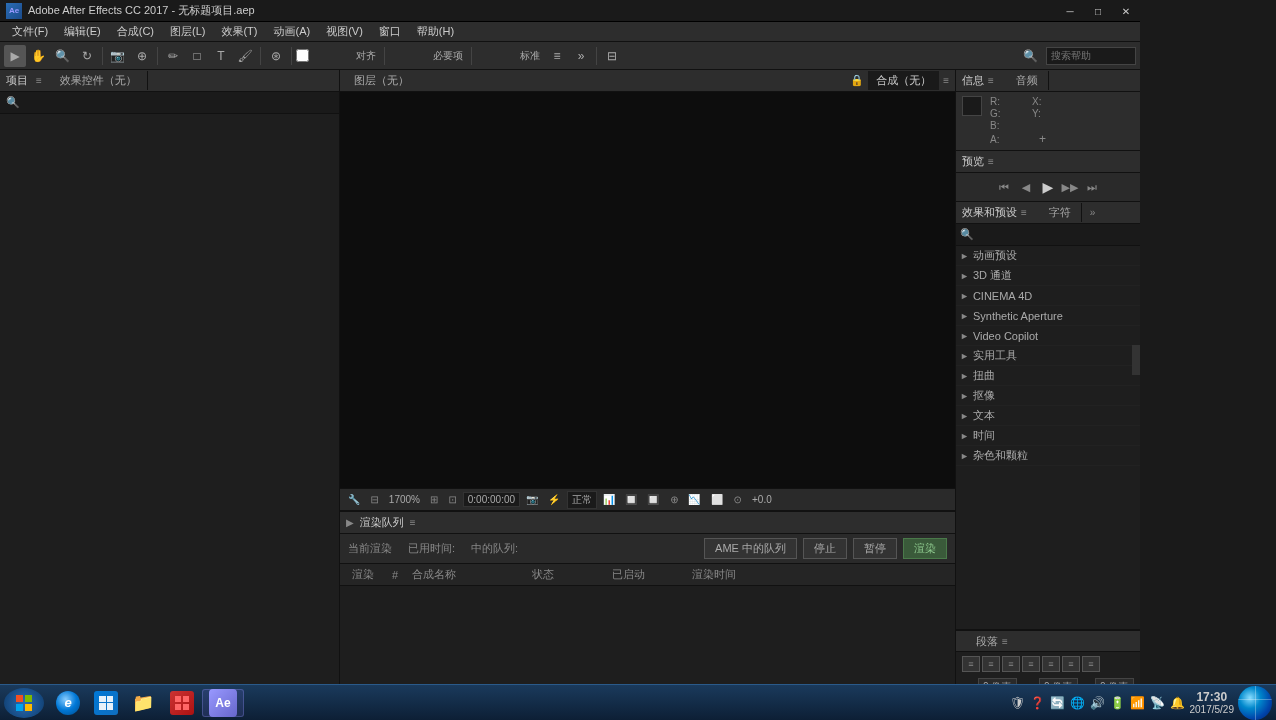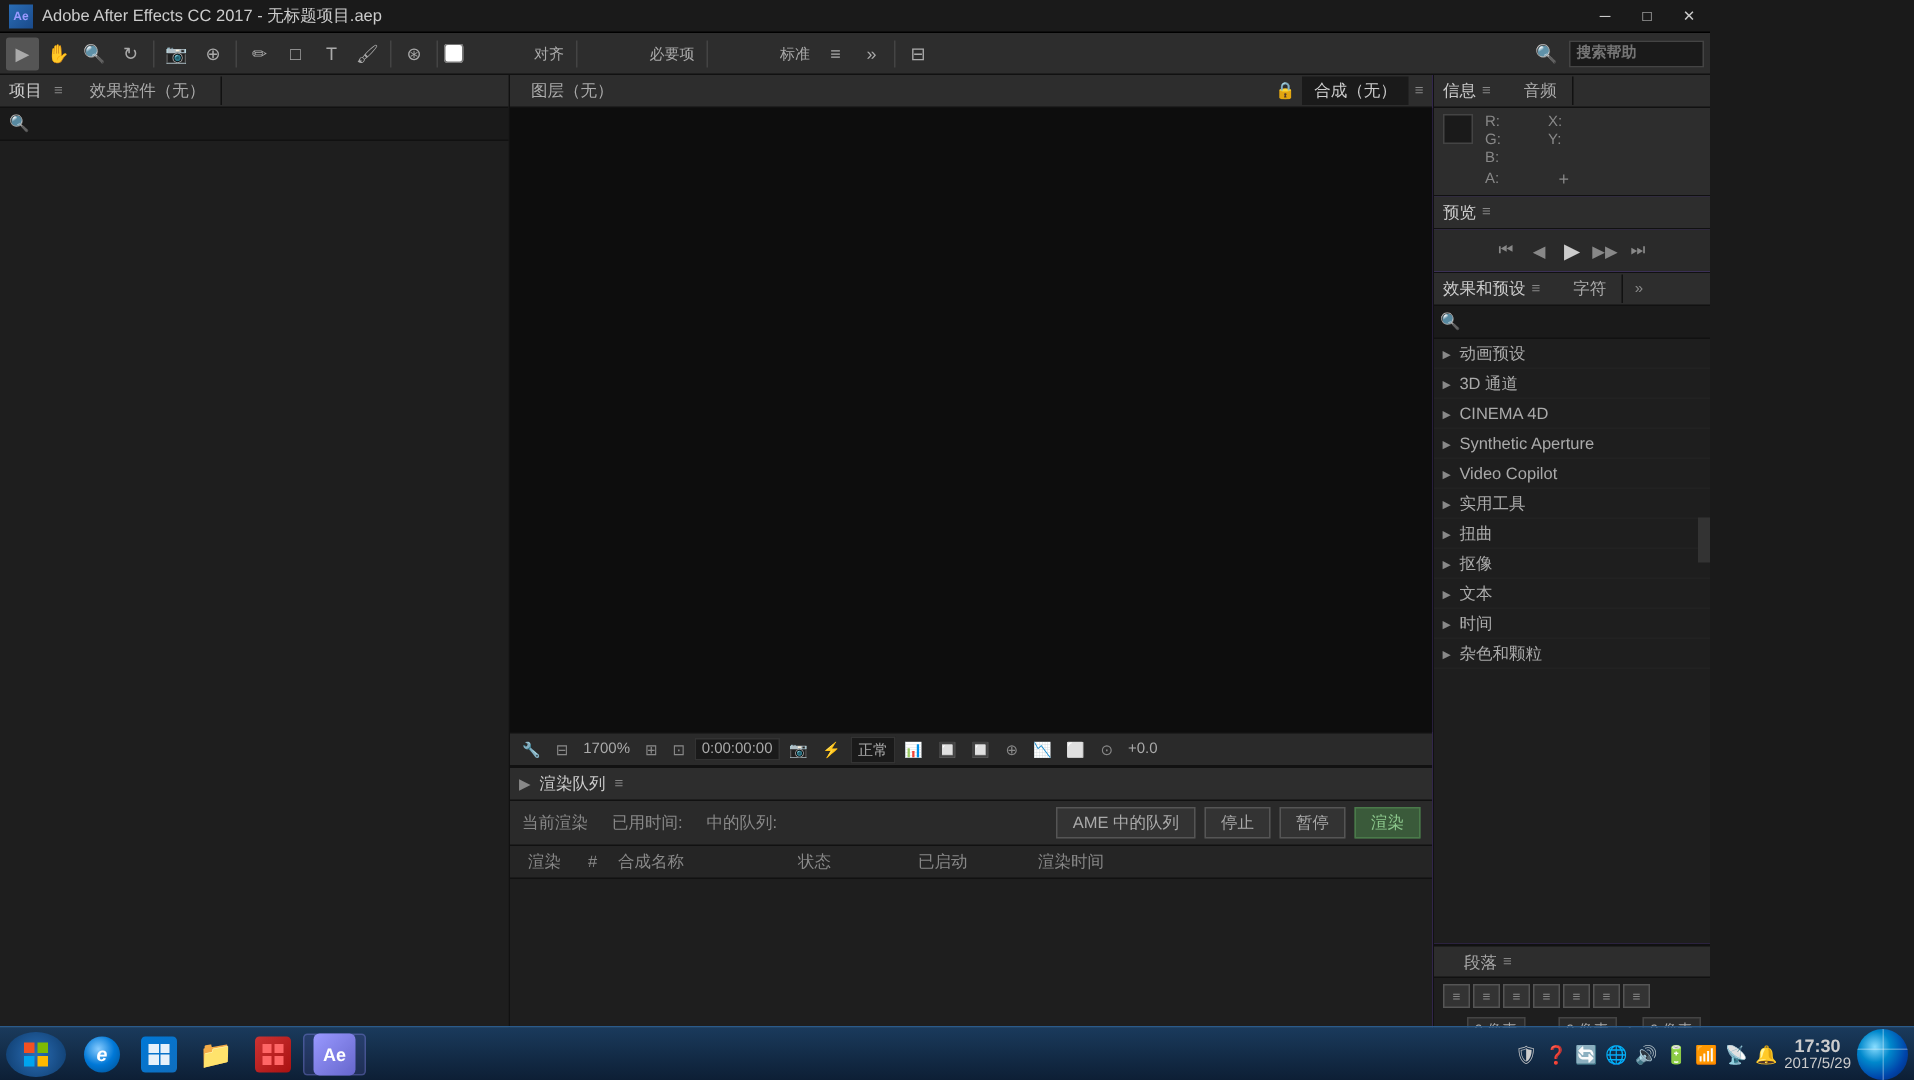--- a/index.html
+++ b/index.html
@@ -115,21 +115,20 @@
     .search-bar-small {
       background: #1a1a1a;
       border: 1px solid #444;
       height: 18px;
       width: 90px;
       display: flex;
       align-items: center;
       padding: 0 4px;
       font-size: 10px;
       color: #aaa;
-      font-weight: bold;
     }
 
     
     #left-panel {
       width: 340px;
       background: #1e1e1e;
       border-right: 1px solid #111;
       display: flex;
       flex-direction: column;
     }
@@ -582,21 +581,21 @@
       font-weight: bold;
       color: white;
       cursor: pointer;
     }
 
     
     #right-side {
       width: 185px;
       display: flex;
       flex-direction: column;
-      background: #8b5cf6;
+      background: #84cc16;
       border-left: 1px solid #111;
       overflow: hidden;
     }
     .char-value {
       background: #2a2a2a;
       border: 1px solid #444;
       padding: 1px 4px;
       font-size: 10px;
       color: #aaa;
       width: 40px;
@@ -682,20 +681,31 @@
       <span style="font-size:8px;font-weight:bold;color:#9999ff;">Ae</span>
     </div>
     <span class="title-text">Adobe After Effects CC 2017 - 无标题项目.aep</span>
     <div class="window-controls">
       <div class="win-btn">─</div>
       <div class="win-btn">□</div>
       <div class="win-btn close">✕</div>
     </div>
   </div>
 
+  <div id="menu-bar">
+    <div class="menu-item">文件(F)</div>
+    <div class="menu-item">编辑(E)</div>
+    <div class="menu-item">合成(C)</div>
+    <div class="menu-item">图层(L)</div>
+    <div class="menu-item">效果(T)</div>
+    <div class="menu-item">动画(A)</div>
+    <div class="menu-item">视图(V)</div>
+    <div class="menu-item">窗口</div>
+    <div class="menu-item">帮助(H)</div>
+  </div>
 
   <div id="toolbar">
     <div class="tool-btn active">▶</div>
     <div class="tool-btn">✋</div>
     <div class="tool-btn">🔍</div>
     <div class="tool-btn">↻</div>
     <div class="tool-separator"></div>
     <div class="tool-btn">📷</div>
     <div class="tool-btn">⊕</div>
     <div class="tool-separator"></div>

